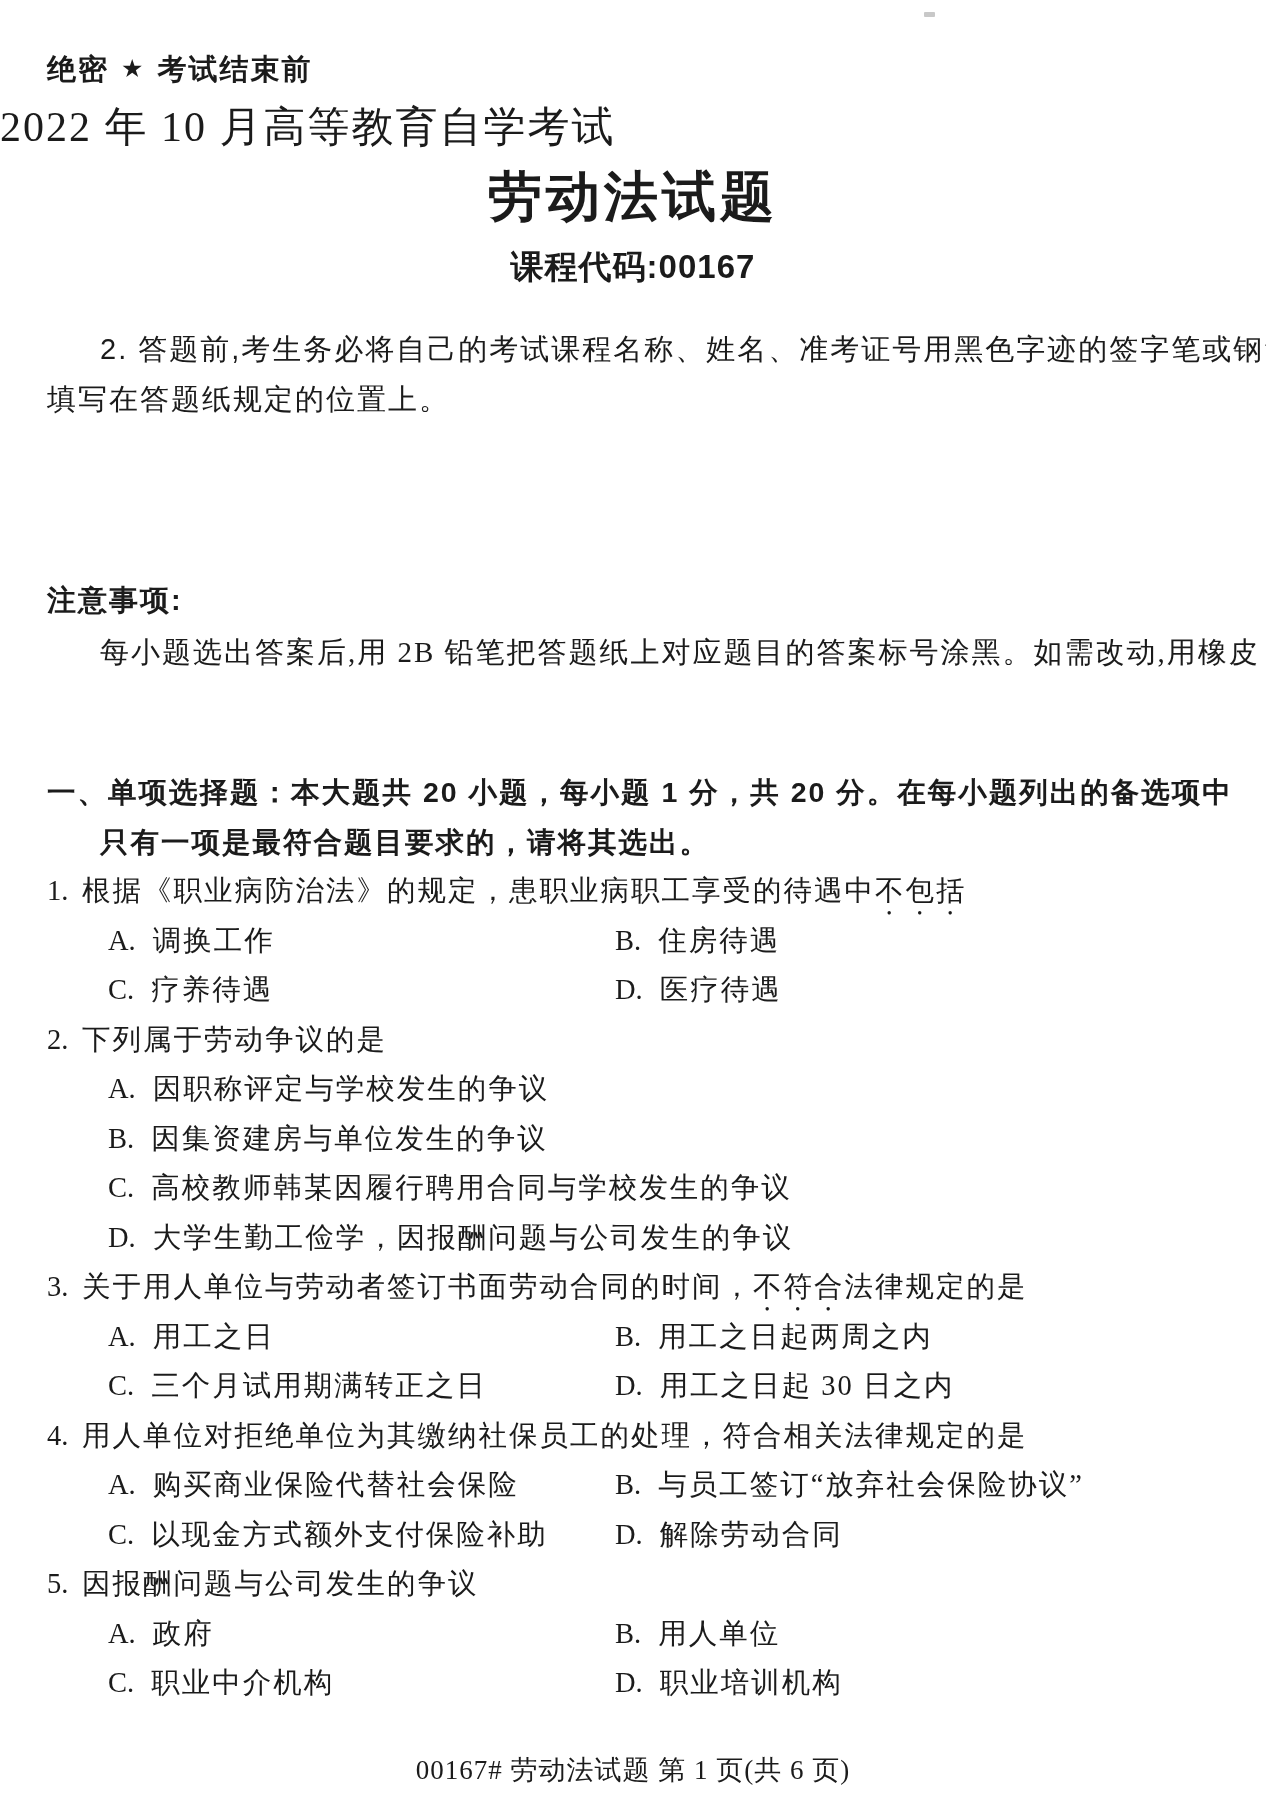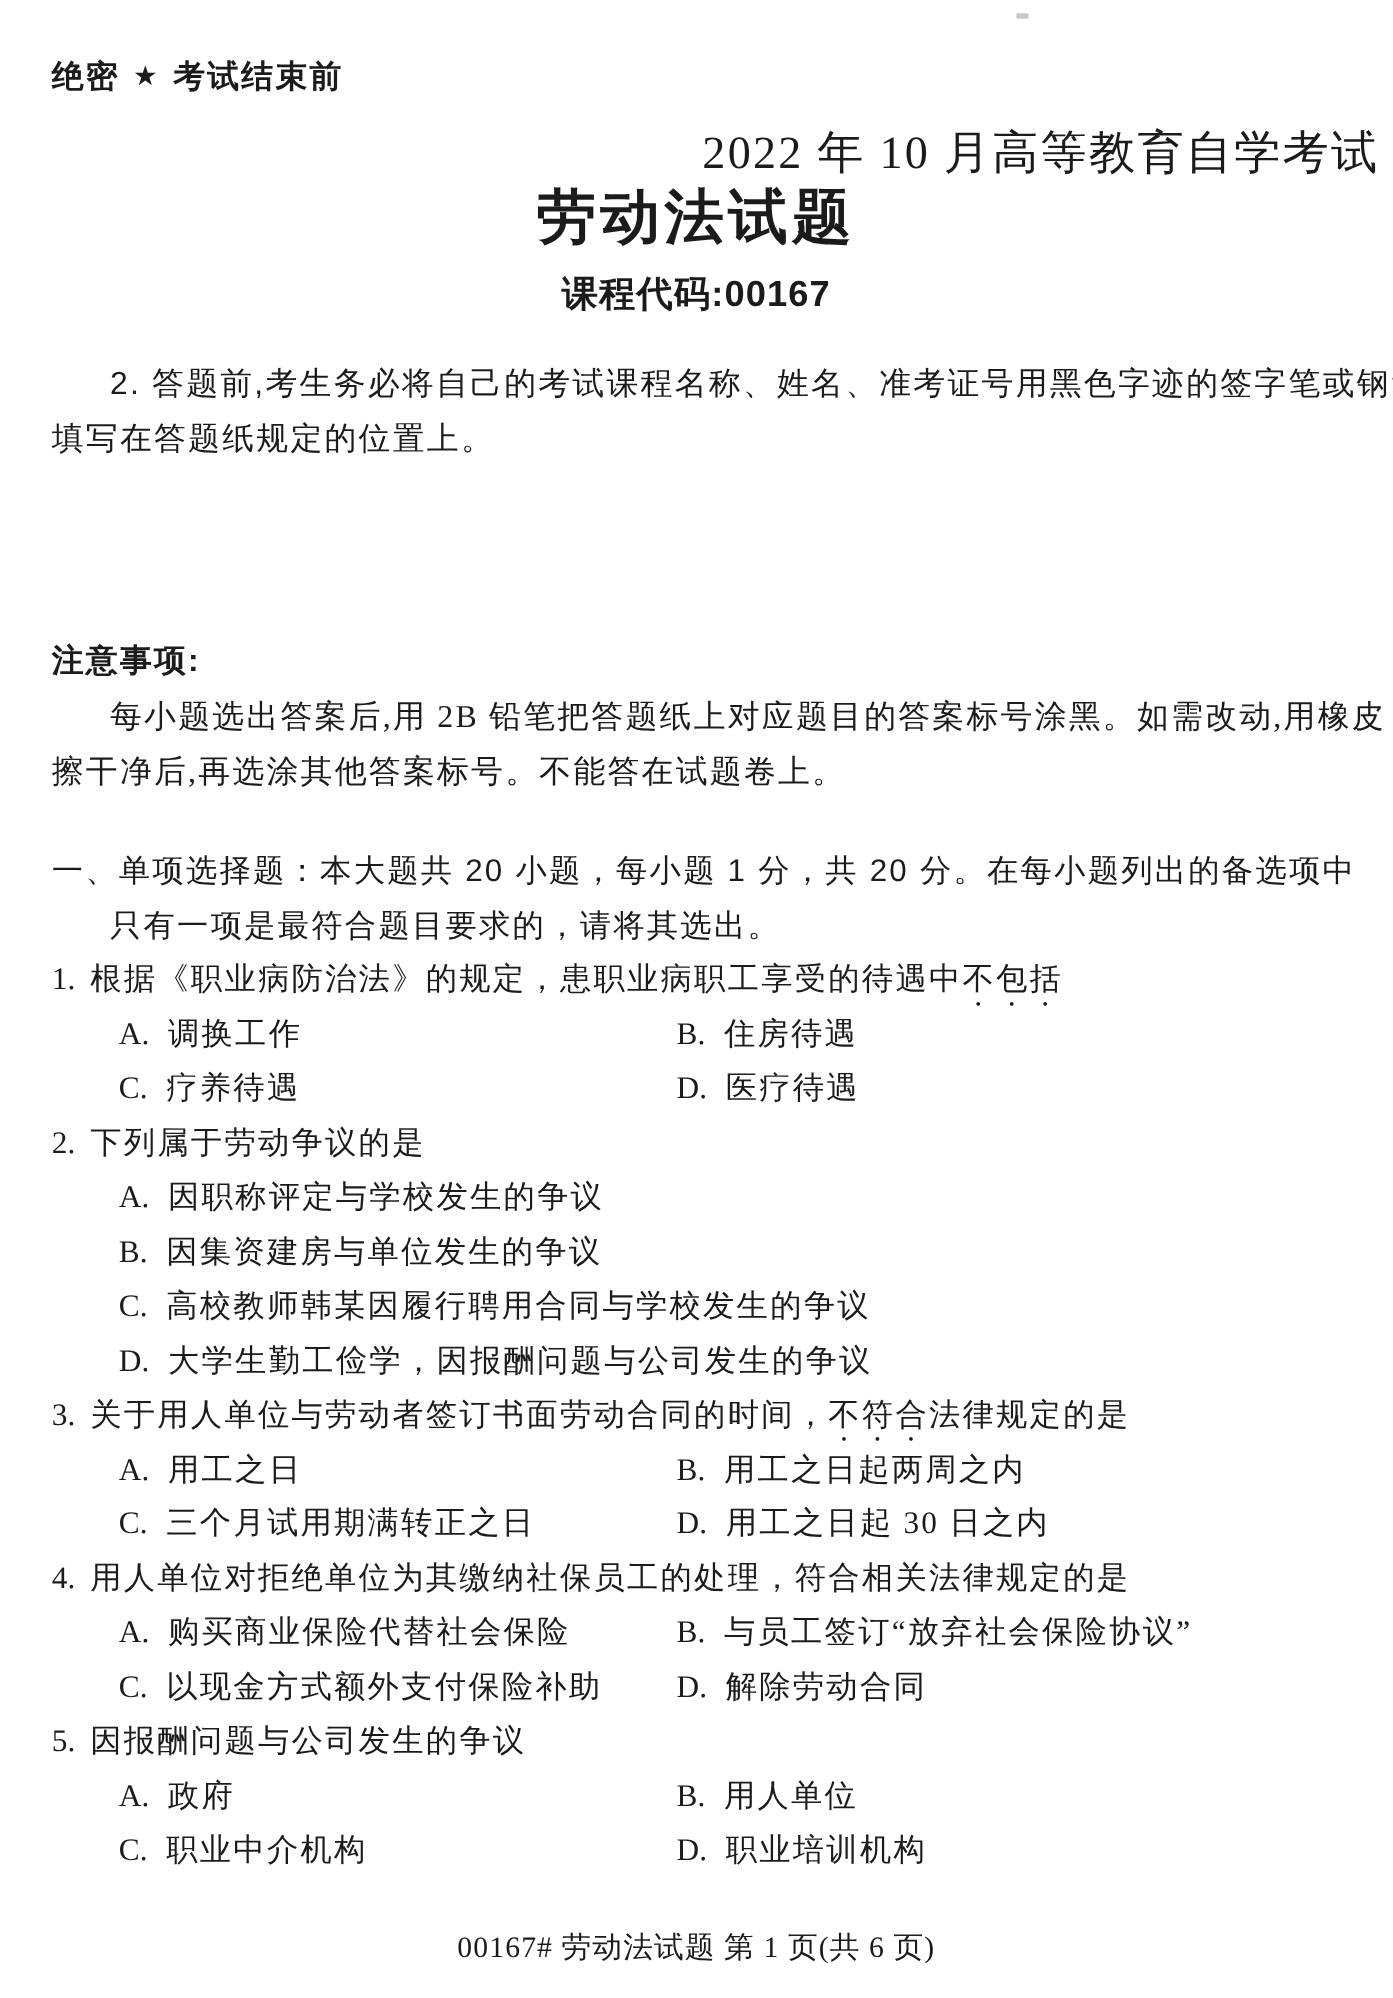--- a/index.html
+++ b/index.html
@@ -16,21 +16,21 @@
     background:#9a9a9a;opacity:.55;border-radius:1px;
   }
 
   .security{
     position:absolute;left:47px;top:50px;
     font-size:29px;font-weight:600;letter-spacing:2px;white-space:nowrap;
   }
   .security .star{font-size:25px;margin:0 12px;position:relative;top:-2px;}
 
   .t1{
-    position:absolute;left:0;right:0;top:99px;margin:12px;text-align:right;
+    position:absolute;left:0;right:0;top:99px;margin:0;text-align:left;
     font-size:42px;font-weight:400;letter-spacing:2px;
   }
   .t2{
     position:absolute;left:0;right:0;top:161px;margin:0;text-align:center;
     font-size:54px;font-weight:700;letter-spacing:4px;
   }
   .t3{
     position:absolute;left:0;right:0;top:245px;margin:0;text-align:center;
     font-size:33px;font-weight:700;letter-spacing:1px;
   }
@@ -45,21 +45,21 @@
     position:absolute;left:0;right:0;top:496px;text-align:center;
     font-size:37px;font-weight:700;letter-spacing:3px;
   }
 
   .notice-title{
     position:absolute;left:47px;top:581px;
     font-size:29px;font-weight:700;letter-spacing:2px;
   }
   #notice-lines{top:628px;font-size:28.5px;}
 
-  #part-heading{top:768px;font-weight:400;}
+  #part-heading{top:768px;font-weight:700;}
   #part-heading .line{font-size:28.5px;}
 
   #questions{top:866px;}
   .q-line{height:49.5px;line-height:49.5px;font-size:28.5px;letter-spacing:2px;white-space:nowrap;}
   .qnum{display:inline-block;min-width:35px;letter-spacing:0;}
   .opt-row{display:flex;padding-left:61px;}
   .opt{display:inline-flex;}
   .opt.col1{width:507px;}
   .opt-label{margin-right:17px;letter-spacing:0;}
 
@@ -92,21 +92,20 @@
 
   <div id="general-instructions" class="abs-block sans">
       <div class="line indent">2. 答题前,考生务必将自己的考试课程名称、姓名、准考证号用黑色字迹的签字笔或钢笔</div>
       <div class="line">填写在答题纸规定的位置上。</div>
     </div>
 
 
   <div class="notice-title sans">注意事项:</div>
   <div id="notice-lines" class="abs-block">
       <div class="line indent">每小题选出答案后,用 2B 铅笔把答题纸上对应题目的答案标号涂黑。如需改动,用橡皮</div>
-      <div class="line">擦干净后,再选涂其他答案标号。不能答在试题卷上。</div>
     </div>
 
   <div id="part-heading" class="abs-block sans">
       <div class="line">一、单项选择题：本大题共 20 小题，每小题 1 分，共 20 分。在每小题列出的备选项中</div>
       <div class="line indent">只有一项是最符合题目要求的，请将其选出。</div>
     </div>
 
   <div id="questions" class="abs-block">
       <div>
         <div class="q-line"><span class="qnum">1.</span><span>根据《职业病防治法》的规定，患职业病职工享受的待遇中</span><span class="emph">不包括</span></div>

